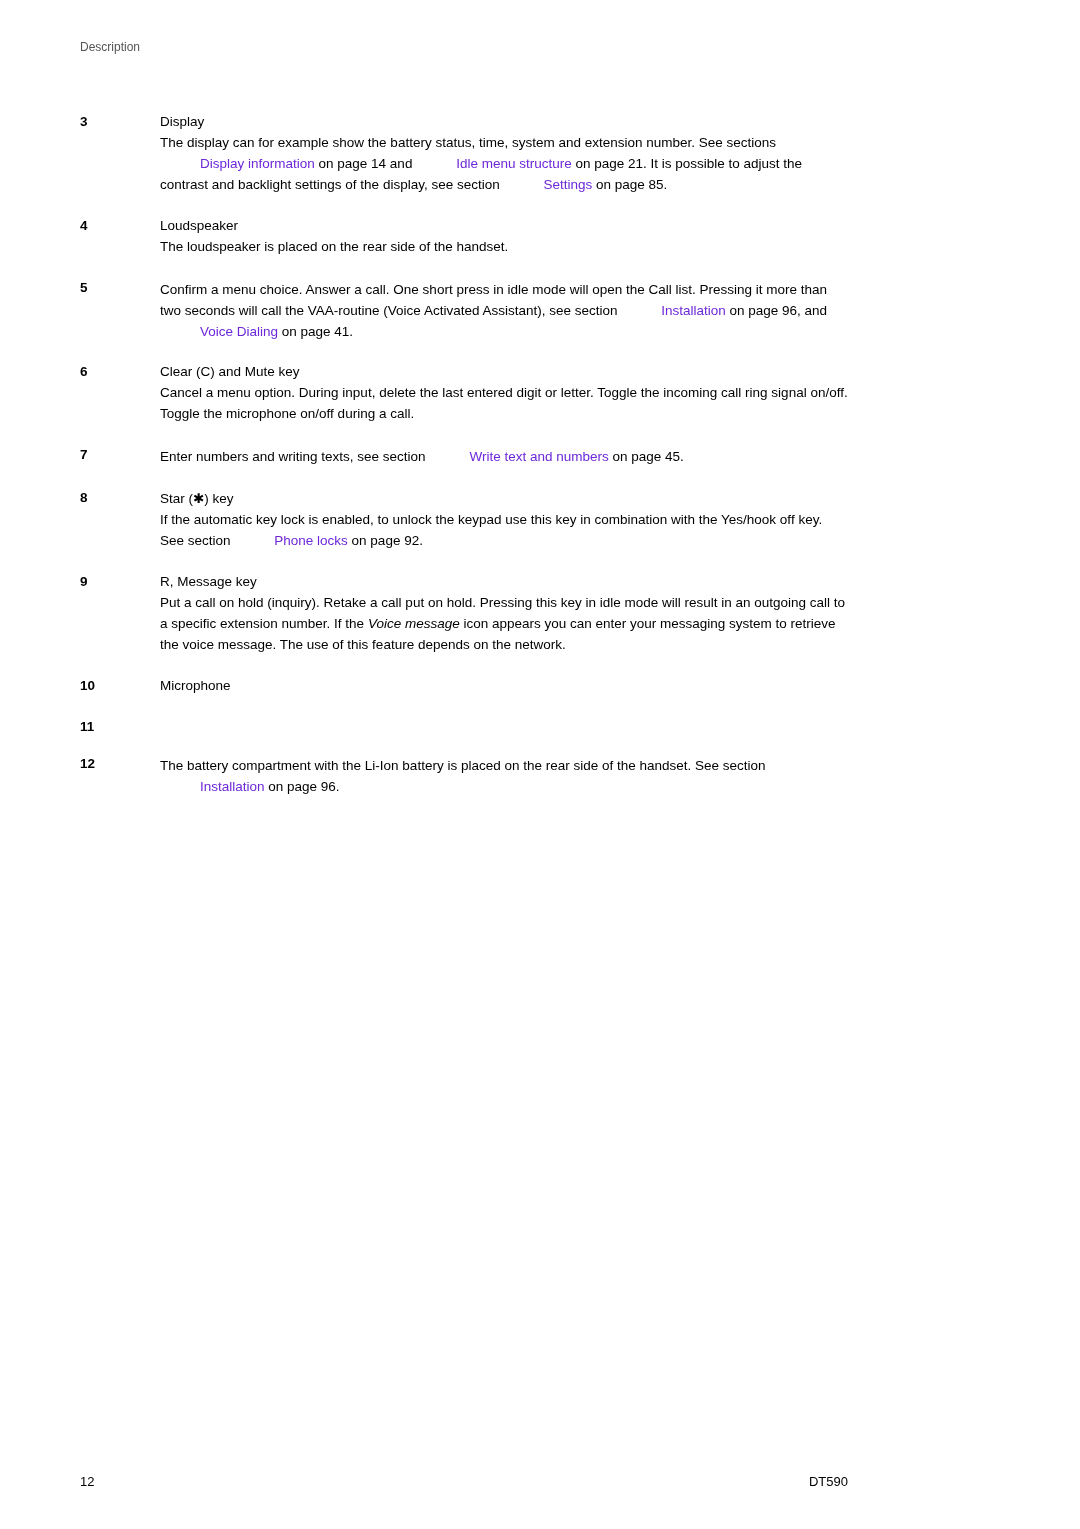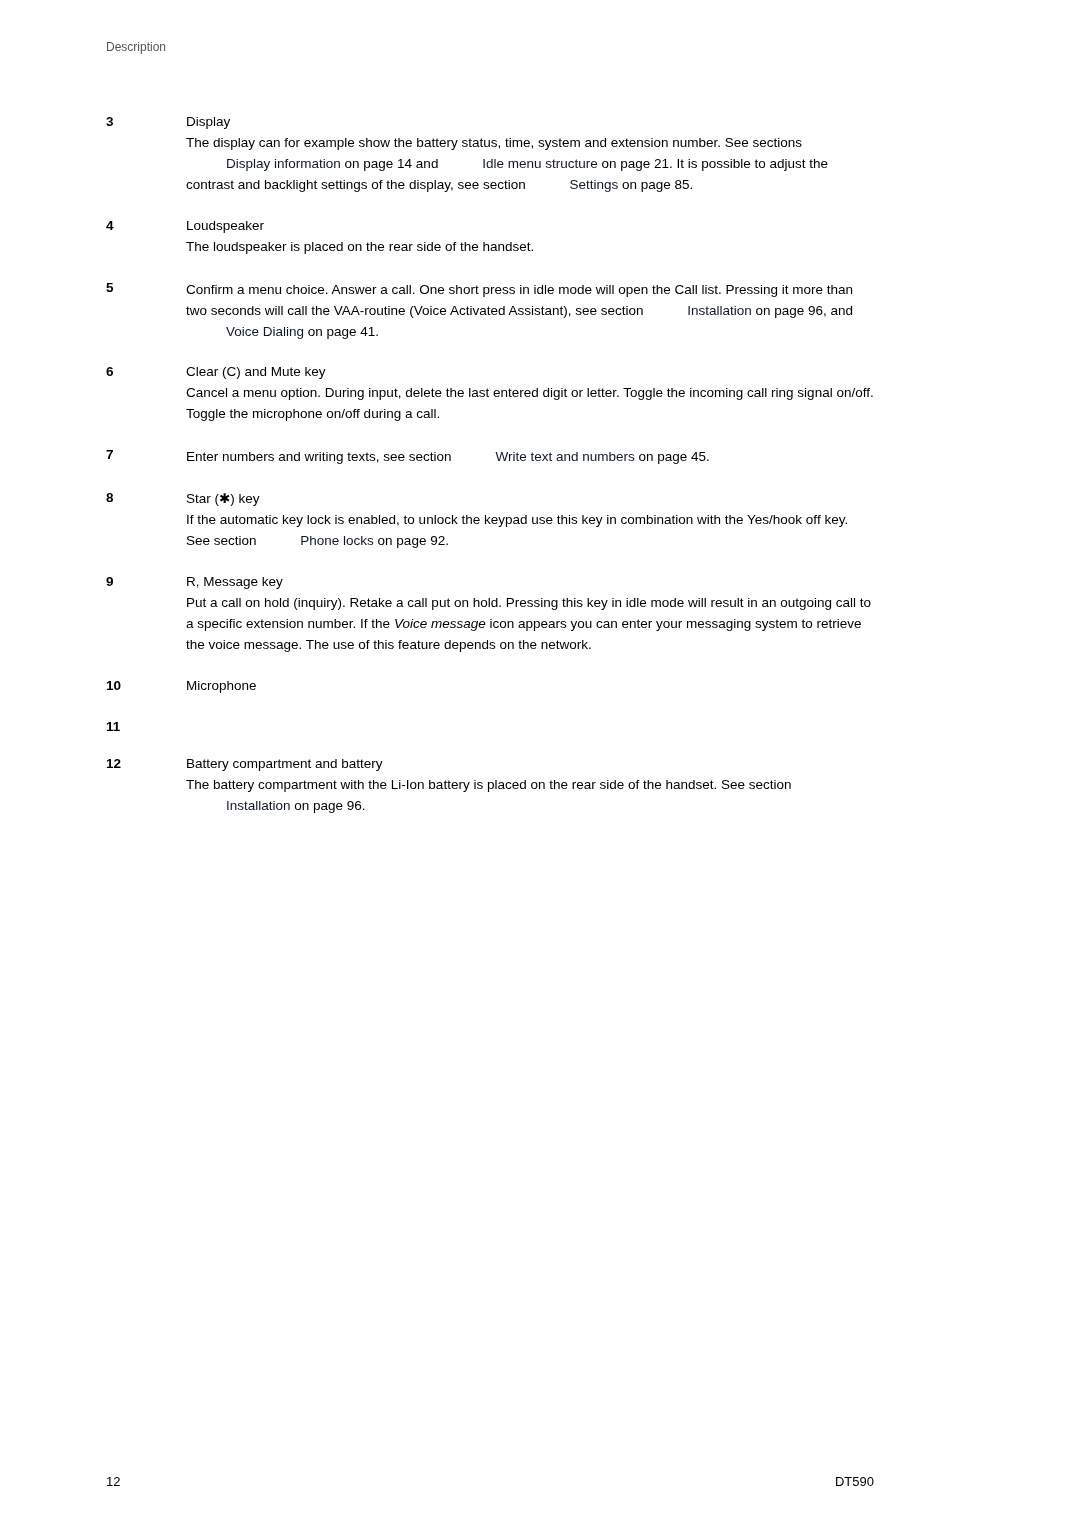--- a/index.html
+++ b/index.html
@@ -16,21 +16,20 @@
       width: 1080px;
       min-height: 1529px;
       position: relative;
     }
 
     .page {
       width: 928px;
       min-height: 1529px;
       padding: 40px 80px 60px 80px;
       position: relative;
-      margin-left: 26px;
     }
 
     .top-label {
       font-size: 12px;
       color: #555;
       margin-bottom: 60px;
     }
 
     .section {
       display: flex;
@@ -56,21 +55,21 @@
       margin-bottom: 4px;
     }
 
     .section-body {
       font-size: 13.5px;
       line-height: 1.55;
       color: #000;
     }
 
     .link {
-      color: #0f172a;
+      color: #6d28d9;
       text-decoration: none;
       padding-left: 40px;
     }
 
     .italic {
       font-style: italic;
     }
 
     .footer {
       position: absolute;
@@ -143,21 +142,20 @@
         </div>
       </div>
       <div class="section">
         <div class="section-number">11</div>
         <div class="section-content">
         </div>
       </div>
       <div class="section">
         <div class="section-number">12</div>
         <div class="section-content">
-          <div class="section-title">Battery compartment and battery</div>
           <div class="section-body"><span>The battery compartment with the Li-Ion battery is placed on the rear side of the handset. See section </span><a class="link" href="#">Installation</a><span> on page 96.</span></div>
         </div>
       </div>
     </div>
 
   <div class="footer">
     <span>12</span>
     <span>DT590</span>
   </div>
 </div>

